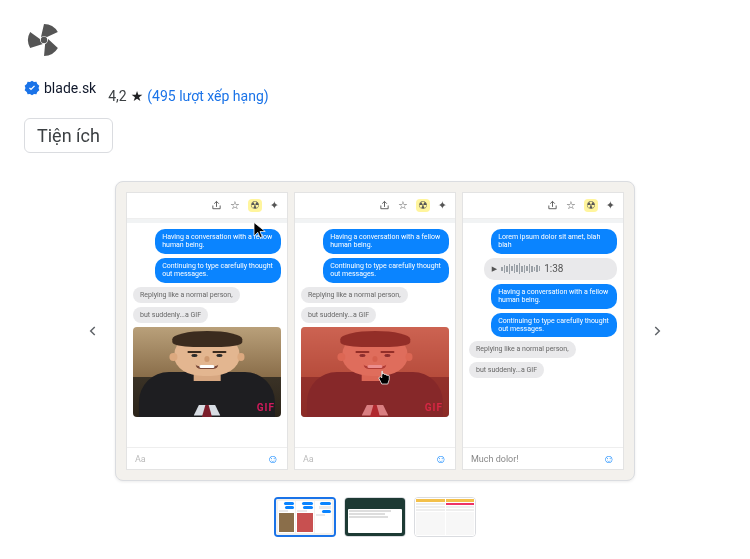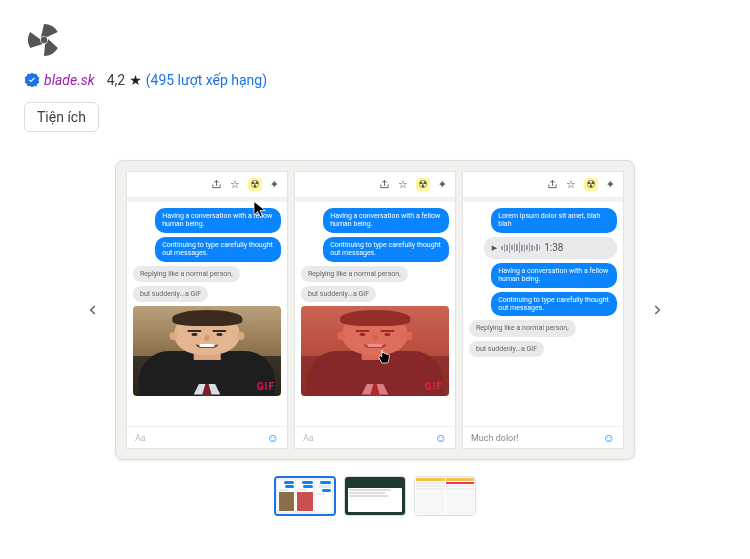--- a/index.html
+++ b/index.html
@@ -2,25 +2,25 @@
 <html><head>
 <meta charset="utf-8">
 <style>
   * { box-sizing: border-box; margin: 0; padding: 0; }
   body { font-family: 'Google Sans', Roboto, Arial, sans-serif; background: #fff; color: #202124; width: 750px; padding: 20px 24px; }
   .header { display: flex; align-items: center; gap: 16px; margin-bottom: 12px; }
   .ext-icon { width: 40px; height: 40px; display: flex; align-items: center; justify-content: center; }
   .ext-title { font-size: 24px; font-weight: 700; color: #202124; }
   .meta-row { display: flex; align-items: center; gap: 12px; font-size: 14px; margin-bottom: 14px; }
   .verified { display: flex; align-items: center; gap: 4px; color: #1a73e8; }
-  .verified a { color: #a21caf; text-decoration: none; font-style: italic; }
-  .rating { display: flex; align-items: center; gap: 4px; color: #3c4043; }
+  .verified a { color: #0f172a; text-decoration: none; }
+  .rating { display: flex; align-items: center; gap: 4px; color: #3c4043; margin-top: 16px; }
   .star { color: #202124; }
   .ratings-link { color: #1a73e8; text-decoration: none; }
-  .chips-row { display: flex; align-items: flex-start; gap: 10px; font-size: 14px; color: #5f6368; margin-bottom: 28px; }
+  .chips-row { display: flex; align-items: flex-start; gap: 10px; font-size: 18px; color: #5f6368; margin-bottom: 28px; }
   .chip { border: 1px solid #dadce0; border-radius: 6px; padding: 6px 12px; color: #3c4043; background: #fff; }
   .users { color: #5f6368; margin-left: 2px; }
   .carousel-wrap { display: flex; align-items: center; justify-content: center; gap: 8px; }
   .nav-arrow { width: 28px; height: 28px; display:flex; align-items:center; justify-content:center; cursor: pointer; color:#5f6368; }
   .screenshot-card { width: 520px; height: 300px; background: #f3f1ed; border: 1px solid #dadce0; border-radius: 8px; box-shadow: 0 1px 3px rgba(0,0,0,0.08); padding: 10px; display: flex; gap: 6px; }
   .panel { flex: 1; background: #ffffff; border: 1px solid #e3e3e3; display: flex; flex-direction: column; position: relative; }
   .toolbar { height: 26px; display:flex; justify-content:flex-end; align-items:center; gap:8px; padding: 0 8px; border-bottom: 1px solid #eee; color:#555; }
   .toolbar .radiation { background:#fff59d; border-radius:4px; padding:0 2px; }
   .sep { height: 4px; background: #f1f3f4; }
   .chat { flex:1; padding: 6px 6px 0 6px; display:flex; flex-direction:column; gap:4px; font-size:7px; line-height:1.2; overflow:hidden; }

